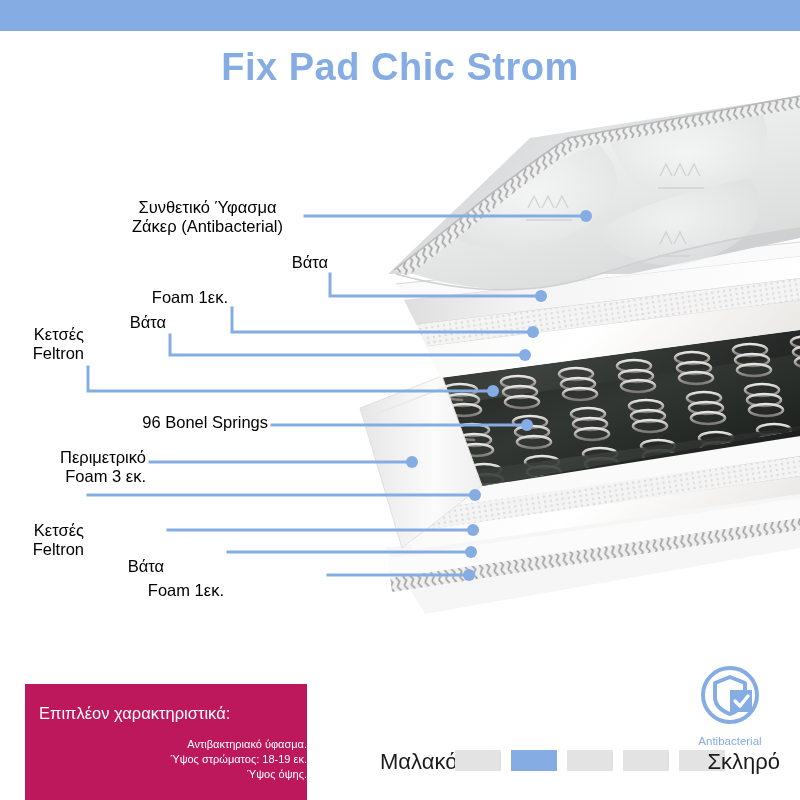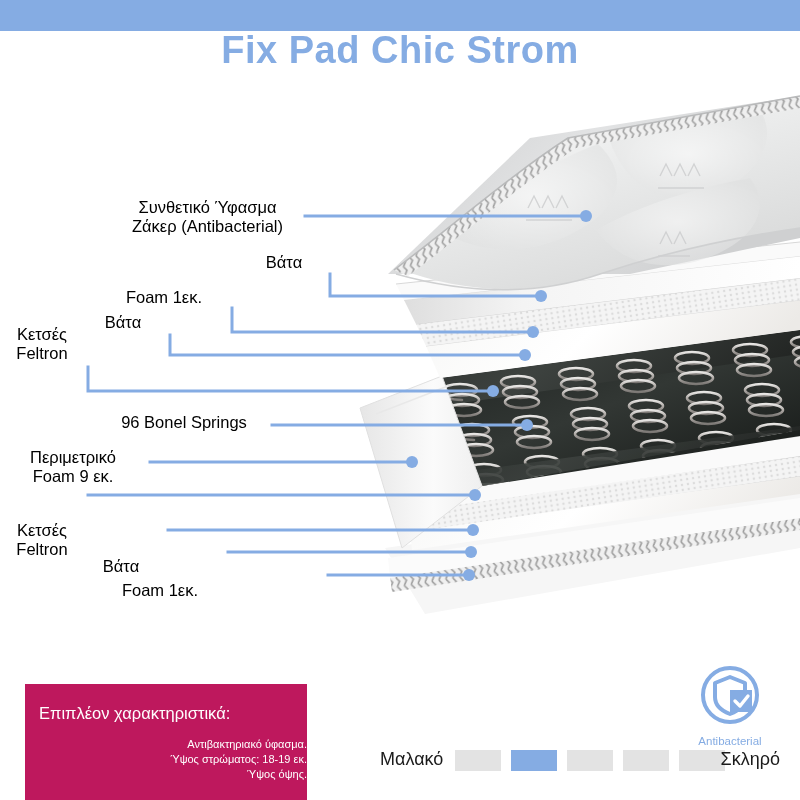--- a/index.html
+++ b/index.html
@@ -20,21 +20,21 @@
   
   .top-bar {
     position: absolute;
     left: 0; top: 0;
     width: 800px; height: 31px;
     background: #85ACE3;
   }
   
   .title {
     position: absolute;
-    left: 0; top: 29px;
+    left: 0; top: 46px;
     width: 800px;
     text-align: center;
     font-size: 38px;
     font-weight: bold;
     color: #85ACE3;
     letter-spacing: 0.5px;
     font-family: "Liberation Sans", sans-serif;
   }
   
   .mattress {
@@ -53,21 +53,21 @@
   }
   
   .lbl {
     position: absolute;
     font-size: 16.5px;
     color: #000000;
     line-height: 1.18;
     white-space: pre;
     font-family: "Liberation Sans", sans-serif;
   }
-  .lbl.r { text-align: center; }
+  .lbl.r { text-align: right; }
   .lbl.c { text-align: center; }
 
   
   .features {
     position: absolute;
     left: 25px; top: 684px;
     width: 282px; height: 128px;
     background: #be185d;
     color: #ffffff;
     box-sizing: border-box;
@@ -97,21 +97,21 @@
   }
   
   .scale {
     position: absolute;
     left: 380px; top: 746px;
     width: 400px; height: 26px;
   }
   .scale .sc-label {
     position: absolute;
     top: 3px;
-    font-size: 18px;
+    font-size: 22px;
     color: #1b1b1b;
     white-space: nowrap;
   }
   .scale .sc-label.soft { left: 0; }
   .scale .sc-label.hard { right: 0; }
   .scale .segs {
     position: absolute;
     left: 75px; top: 4px;
     display: flex;
     gap: 10px;
@@ -430,21 +430,21 @@
   <div class="lbl r" style="left:100px; top:288px; width:128px;">Foam 1εκ.</div>
 
   <div class="lbl r" style="left:80px; top:313px; width:86px;">Βάτα</div>
 
   <div class="lbl r" style="left:0px; top:325px; width:84px;">Κετσές
 Feltron</div>
 
   <div class="lbl r" style="left:100px; top:413px; width:168px;">96 Bonel Springs</div>
 
   <div class="lbl r" style="left:0px; top:448px; width:146px;">Περιμετρικό
-Foam 9 εκ.</div>
+Foam 3 εκ.</div>
 
   <div class="lbl r" style="left:0px; top:521px; width:84px;">Κετσές
 Feltron</div>
 
   <div class="lbl r" style="left:78px; top:557px; width:86px;">Βάτα</div>
 
   <div class="lbl r" style="left:96px; top:581px; width:128px;">Foam 1εκ.</div>
 
   <div class="features">
     <div class="f-head">Επιπλέον χαρακτηριστικά:</div>

